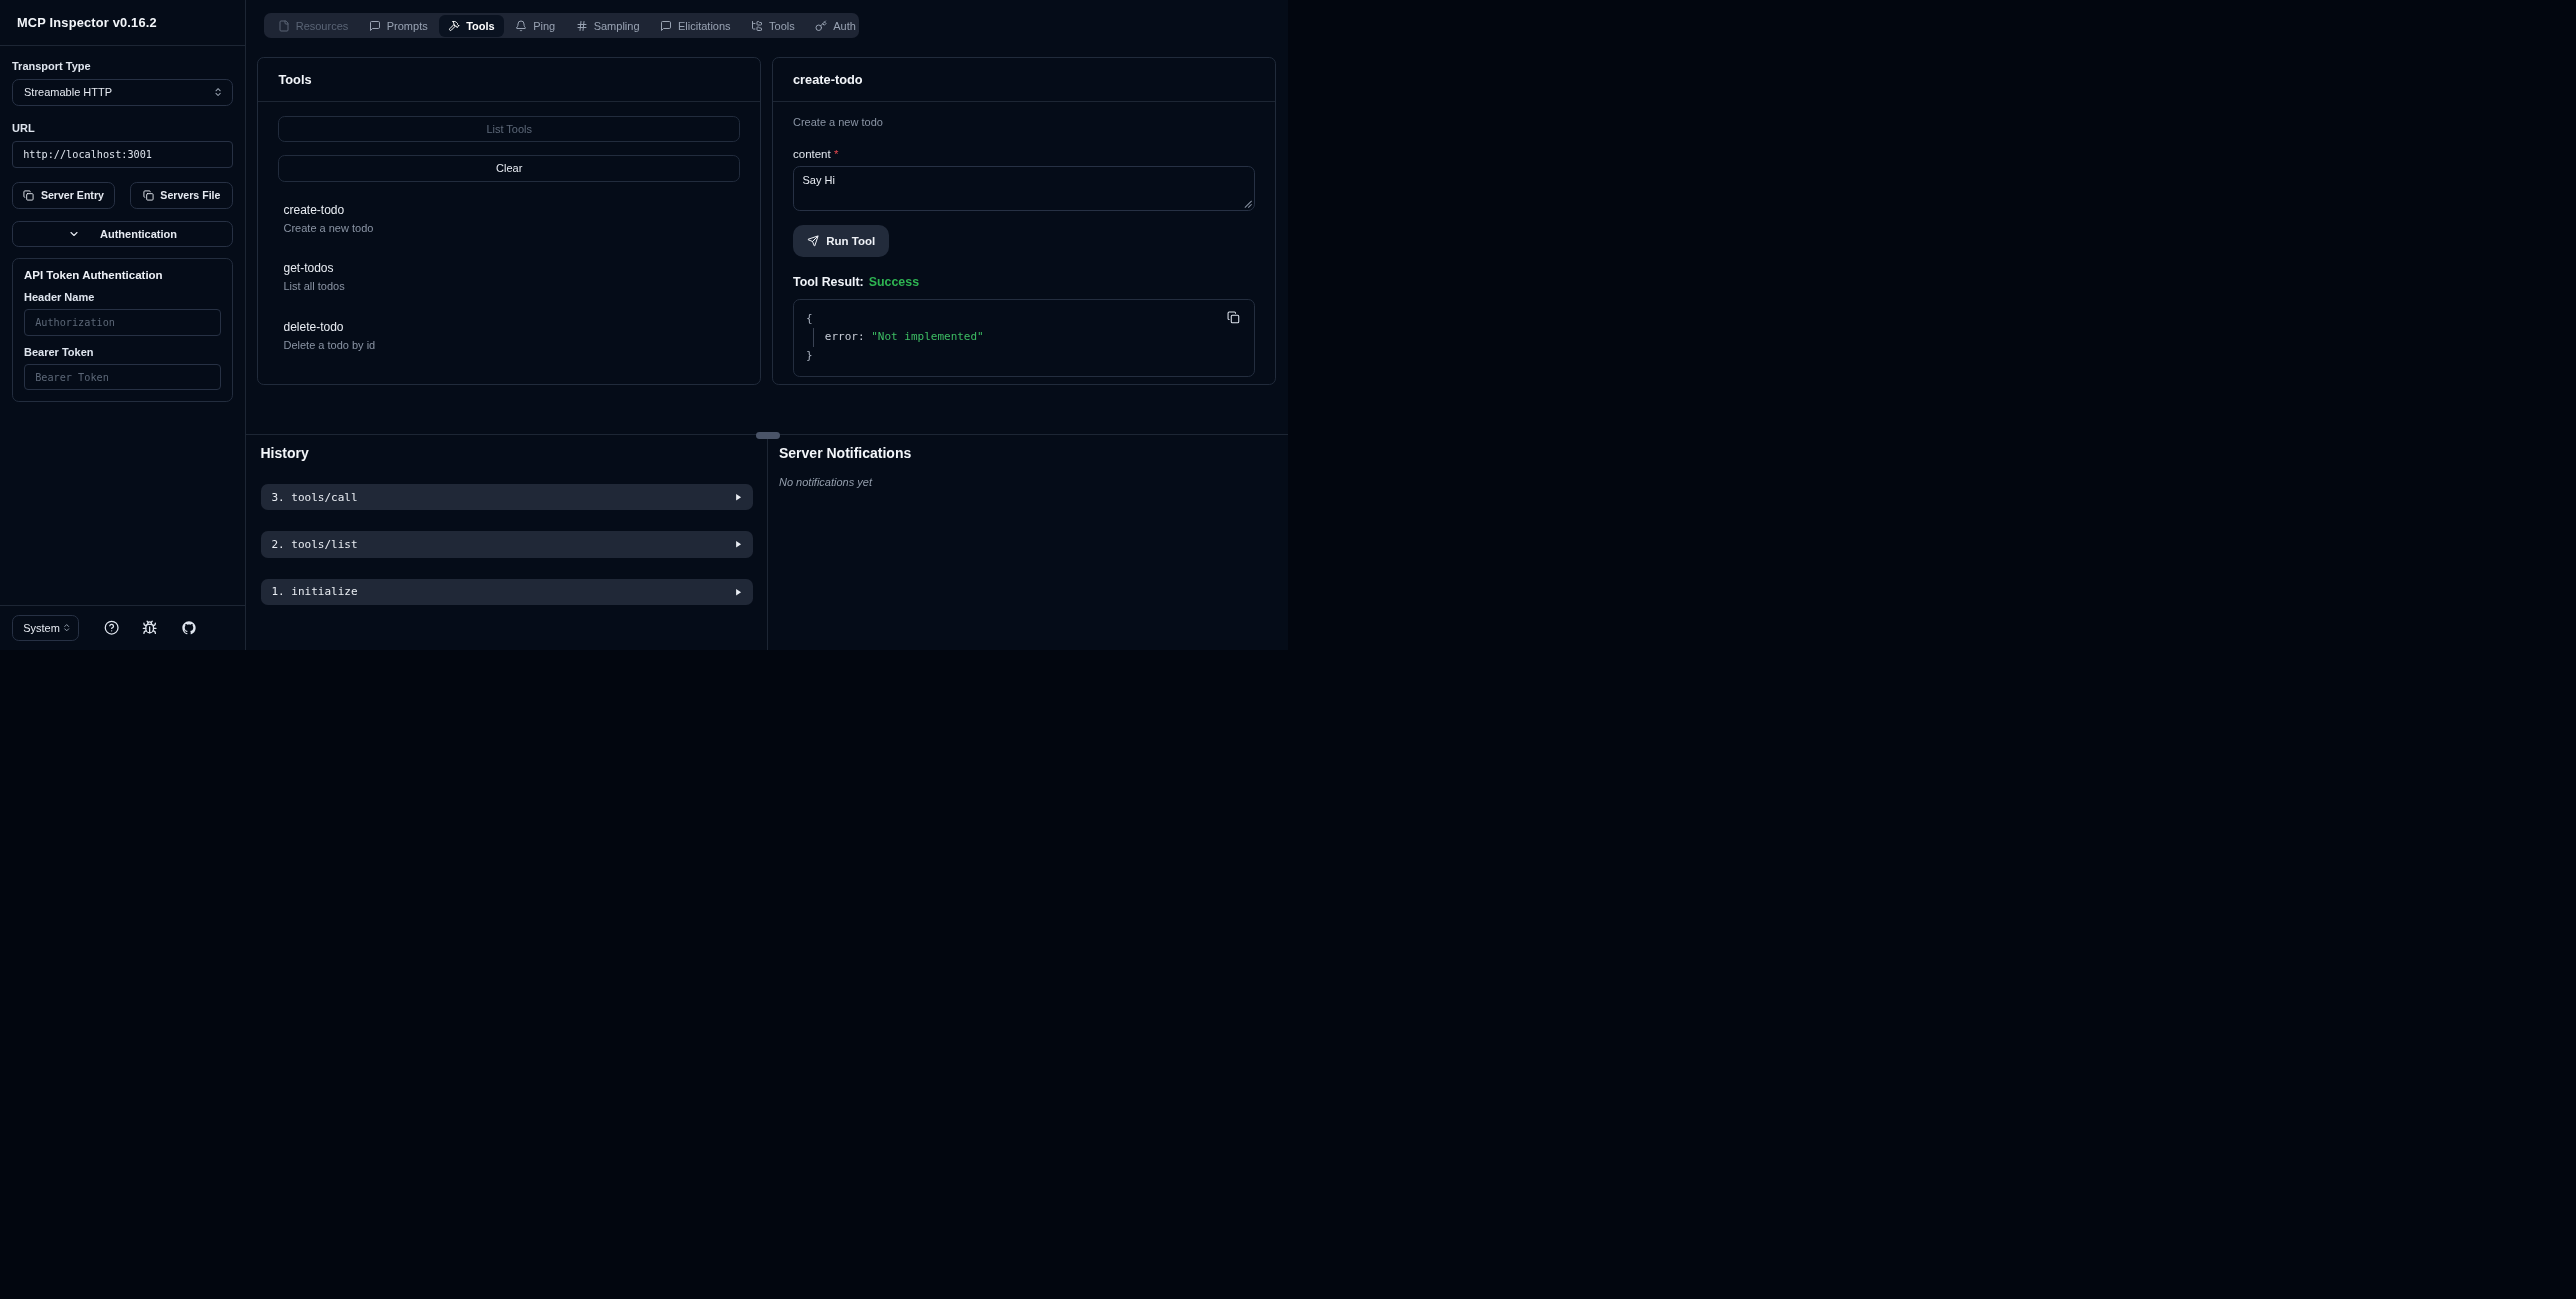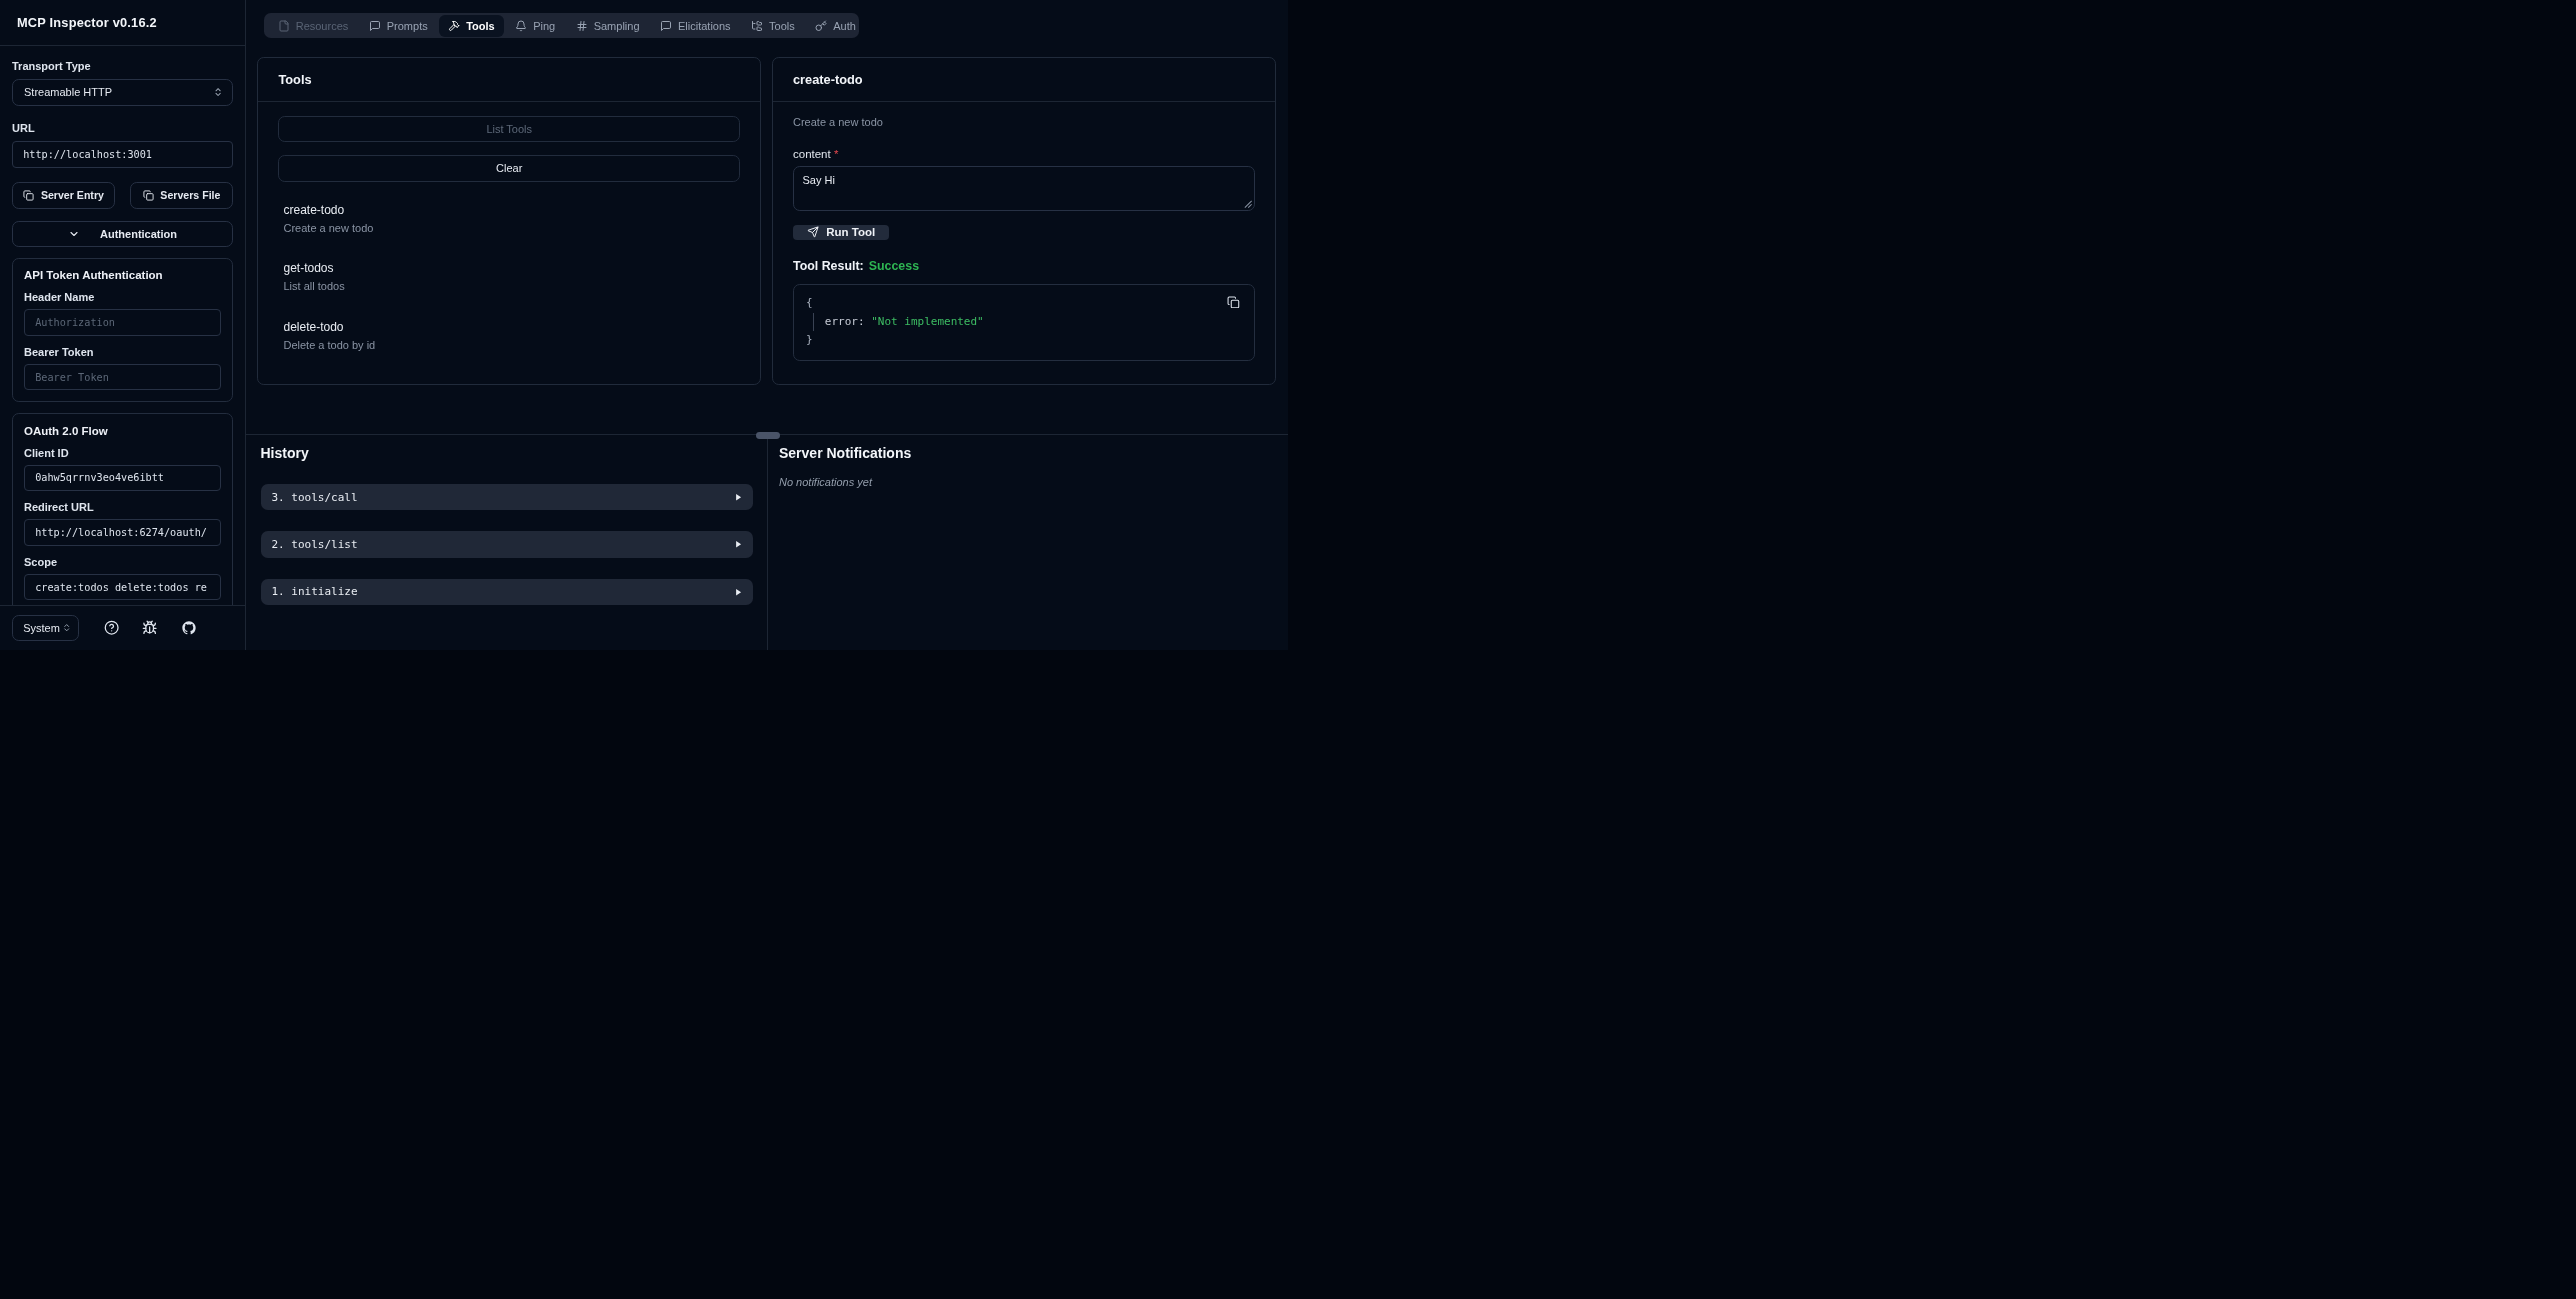--- a/index.html
+++ b/index.html
@@ -53,21 +53,21 @@
   .tool-item { margin-top:12px; padding:7.7px 5.1px; cursor:pointer; border-radius:5.1px; }
   .tool-name { font-size:12px; color:#e9edf3; }
   .tool-desc { font-size:11px; color:#8a94a4; margin-top:5.1px; }
 
   .run-desc { font-size:11px; color:#8a94a4; }
   .field-label { margin-top:19.6px; font-size:11.5px; color:#e2e7ee; }
   .req { color:#e5484d; margin-left:3.4px; }
   .ta-wrap { position:relative; margin-top:6.8px; }
   textarea.content-ta { width:100%; height:45px; resize:none; border:0.9px solid #273144; border-radius:6.8px; background:transparent; color:#e9edf3; font-family:"Liberation Sans", sans-serif; font-size:11px; padding:6.8px 8.5px; outline:none; display:block; }
   .ta-grip { position:absolute; right:2.6px; bottom:2.6px; color:#8a94a4; pointer-events:none; }
-  .run-btn { margin-top:13.6px; height:15px; padding:0 13.6px; background:#222b3b; border:none; border-radius:4px; color:#eef1f6; font-size:11.5px; font-weight:600; font-family:"Liberation Sans", sans-serif; display:inline-flex; align-items:center; gap:7.7px; cursor:pointer; }
+  .run-btn { margin-top:13.6px; height:32px; padding:0 13.6px; background:#222b3b; border:none; border-radius:10px; color:#eef1f6; font-size:11.5px; font-weight:600; font-family:"Liberation Sans", sans-serif; display:inline-flex; align-items:center; gap:7.7px; cursor:pointer; }
   .result-line { margin-top:18px; font-size:12.4px; font-weight:700; color:#f1f4f9; }
   .result-status { color:#2eb452; margin-left:5.1px; }
   .json-box { position:relative; margin-top:10.2px; border:0.9px solid #242e3f; border-radius:6.8px; padding:9.4px 12px 10.2px 12px; font-family:"DejaVu Sans Mono", monospace; font-size:11px; line-height:18.6px; color:#a9b1be; }
   .json-row.child { margin-left:6.8px; border-left:0.9px solid #3a4354; padding-left:11px; }
   .json-key { color:#c7ccd6; }
   .json-str { color:#3dbd63; }
   .json-copy { position:absolute; top:11px; right:13.6px; background:none; border:none; color:#dfe5ee; cursor:pointer; padding:0; }
 
   .split { position:relative; margin-top:49px; border-top:0.9px solid #1d2634; height:0; }
   .split .handle { position:absolute; left:510px; top:-3.4px; width:24px; height:6.8px; border-radius:3.4px; background:#4a5468; cursor:row-resize; }
@@ -136,29 +136,20 @@
       </button>
 
       <div class="card">
         <h3>API Token Authentication</h3>
         <span class="sb-label">Header Name</span>
         <input class="field" placeholder="Authorization" style="">
         <span class="sb-label">Bearer Token</span>
         <input class="field" placeholder="Bearer Token" style="">
       </div>
 
-      <div class="card">
-        <h3>OAuth 2.0 Flow</h3>
-        <span class="sb-label">Client ID</span>
-        <input class="field" value="0ahw5qrrnv3eo4ve6ibtt" style="">
-        <span class="sb-label">Redirect URL</span>
-        <input class="field" value="http://localhost:6274/oauth/" style="">
-        <span class="sb-label">Scope</span>
-        <input class="field" value="create:todos delete:todos re" style="">
-      </div>
     </div>
 
     <div class="sb-footer">
       <div class="select small">
         <span class="grow">System</span>
         <span>
           <svg class="ic" width="9.4" height="9.4" viewBox="0 0 24 24" fill="none" stroke="#9aa4b2" stroke-width="2.4" stroke-linecap="round" stroke-linejoin="round">
               <path d="m7 15 5 5 5-5"></path>
               <path d="m7 9 5-5 5 5"></path>
             </svg>

